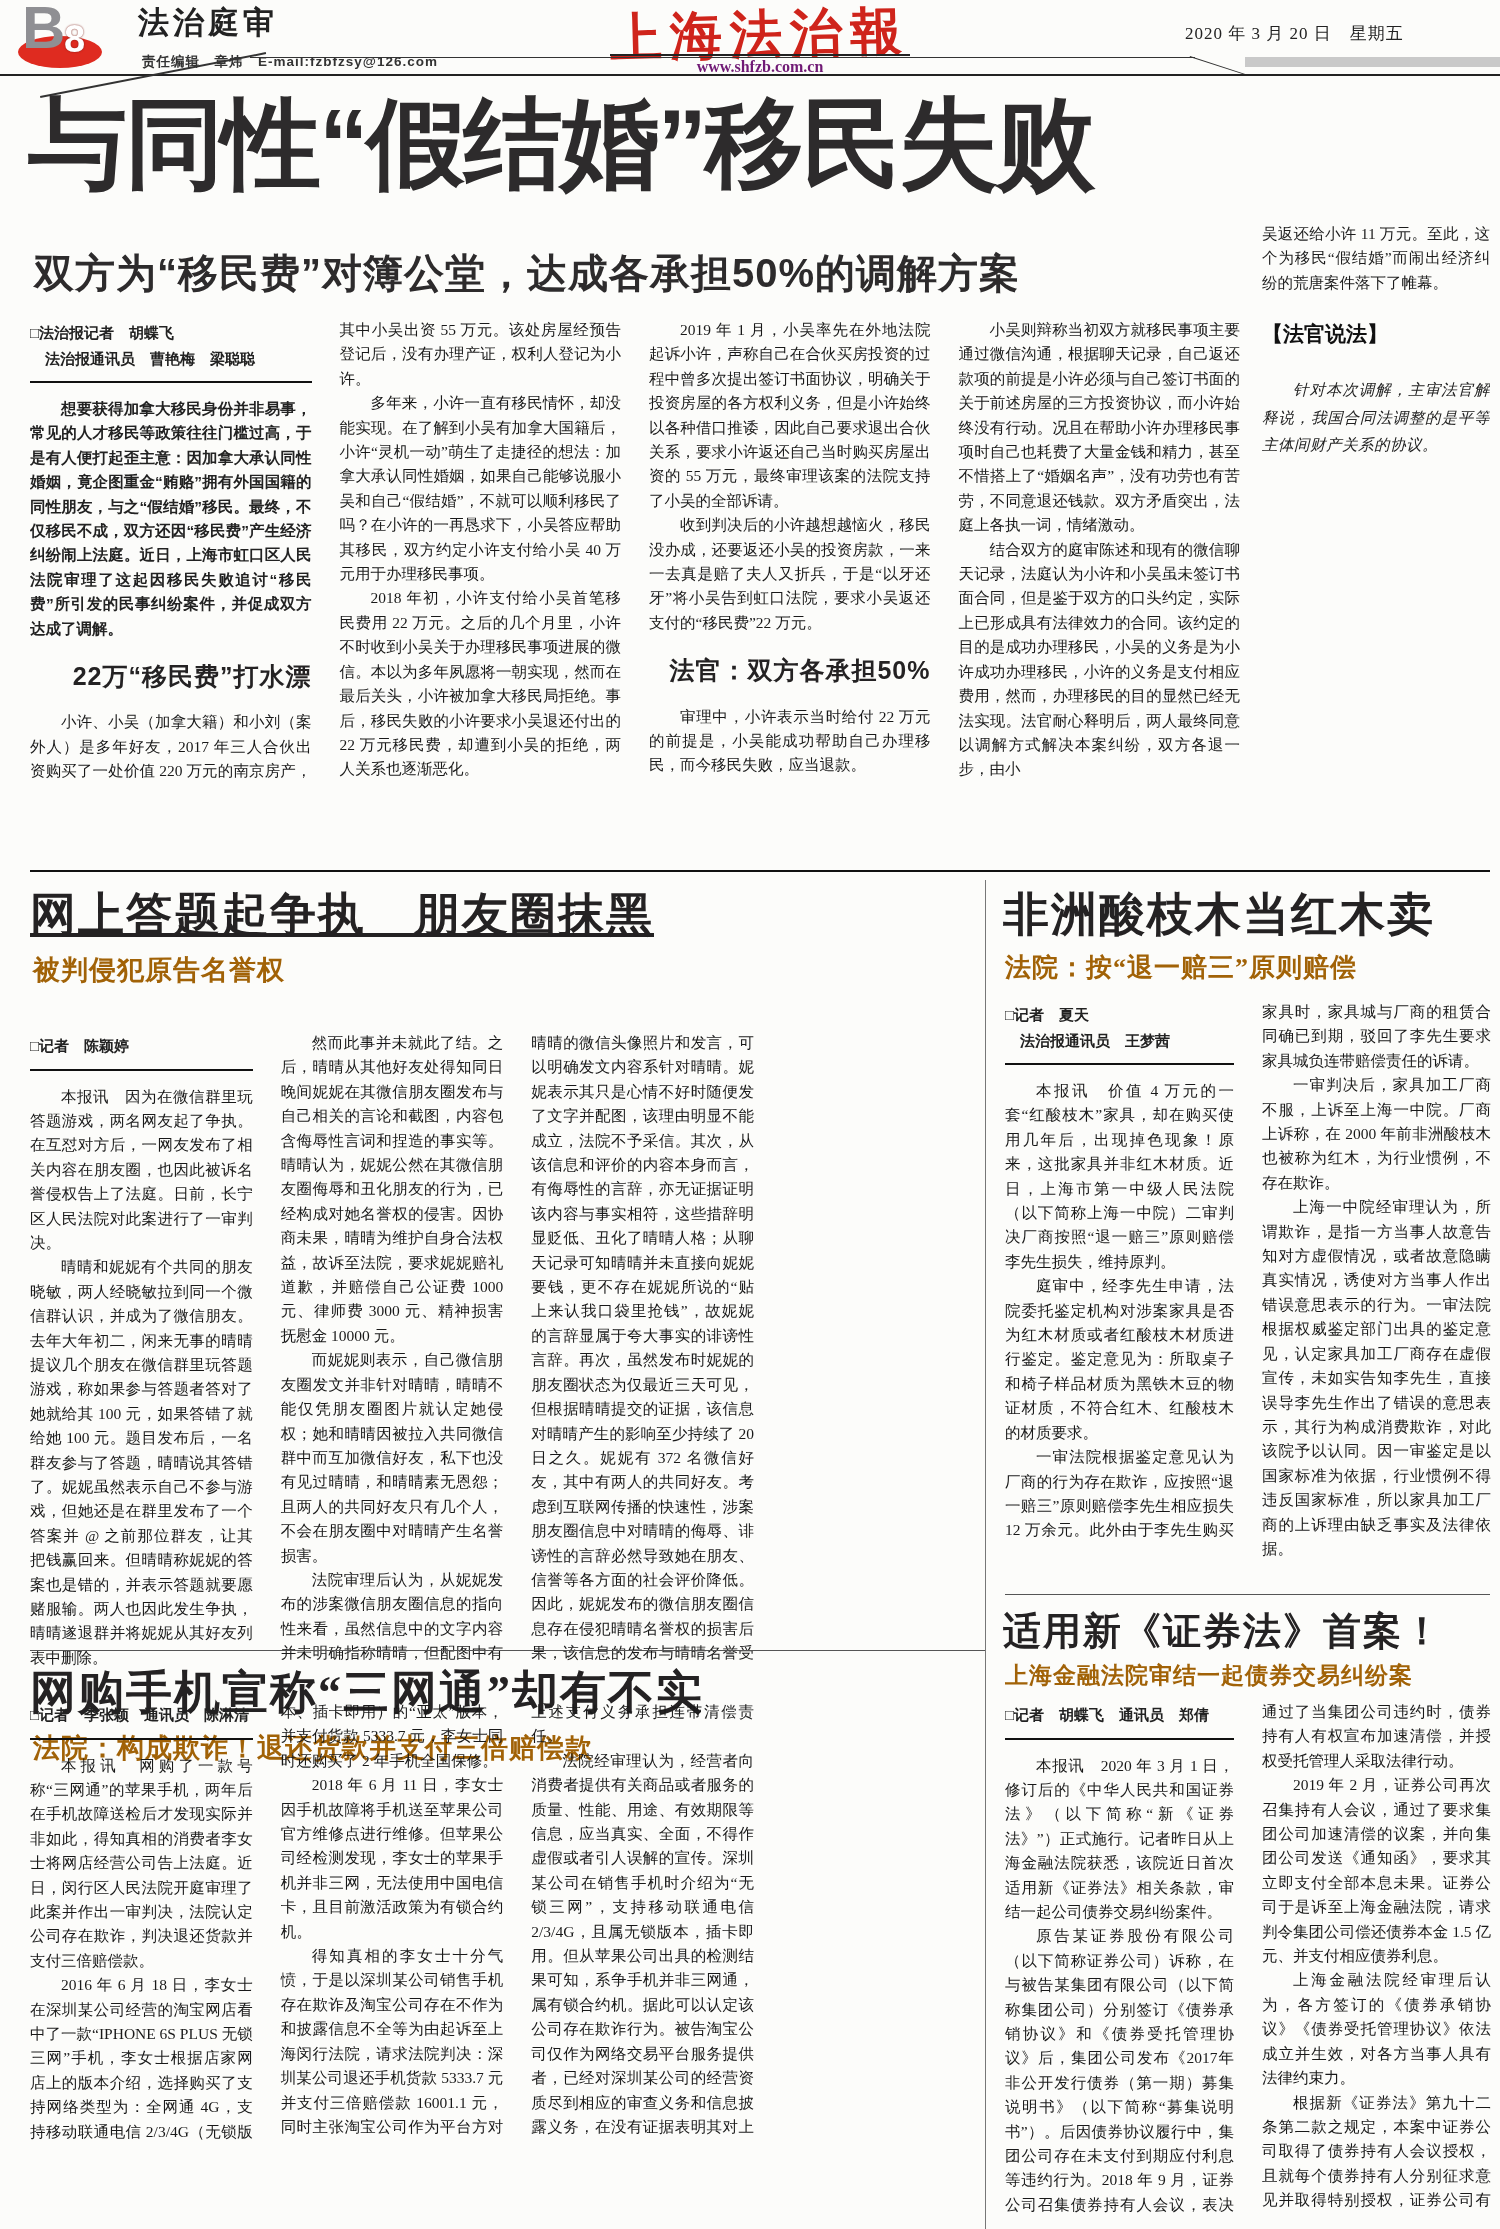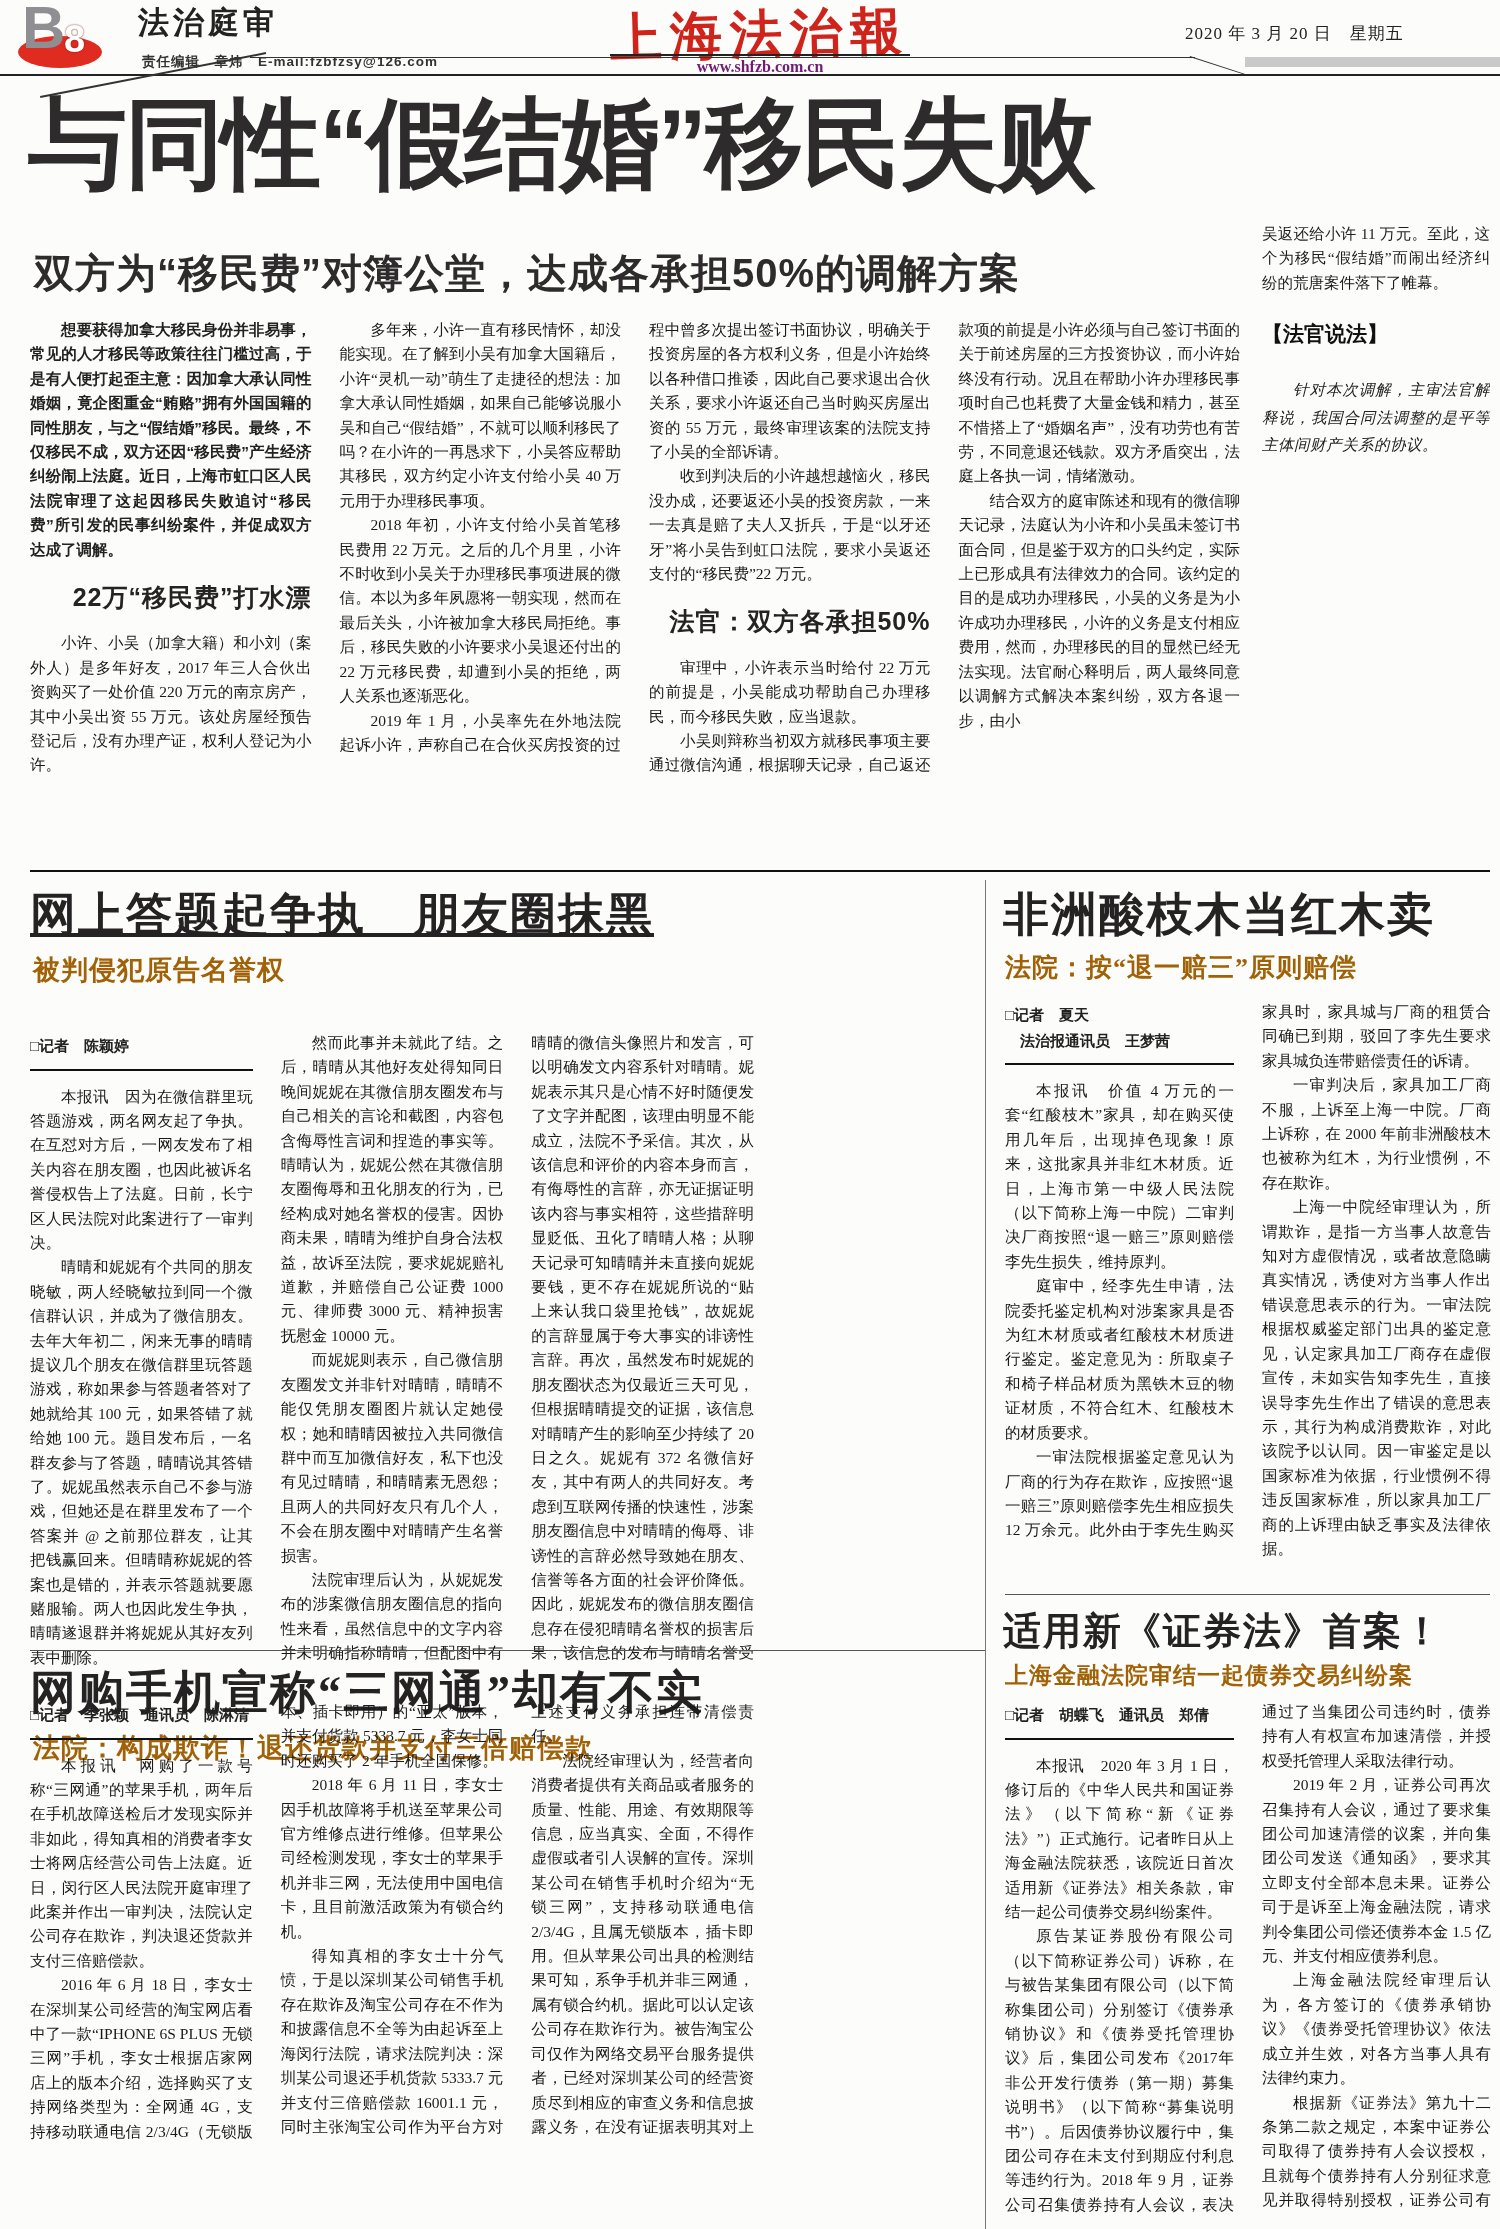--- a/index.html
+++ b/index.html
@@ -70,20 +70,24 @@
 <div class="abs hdr-gray-bar"></div>
 <div class="abs hdr-rule-thin"></div>
 <div class="abs hdr-diag"></div>
 <div class="abs hdr-rule-main"></div>
 <div class="abs hdr-swoosh"></div>
 
 <div class="abs lead-headline hei">与同性“假结婚”移民失败</div>
 <div class="abs lead-subhead hei">双方为“移民费”对簿公堂，达成各承担50%的调解方案</div>
 
 <div class="abs flow flow4">
+  <div class="byline">
+    <div>□法治报记者　胡蝶飞</div>
+    <div>　法治报通讯员　曹艳梅　梁聪聪</div>
+  </div>
   <p class="intro-par">想要获得加拿大移民身份并非易事，常见的人才移民等政策往往门槛过高，于是有人便打起歪主意：因加拿大承认同性婚姻，竟企图重金“贿赂”拥有外国国籍的同性朋友，与之“假结婚”移民。最终，不仅移民不成，双方还因“移民费”产生经济纠纷闹上法庭。近日，上海市虹口区人民法院审理了这起因移民失败追讨“移民费”所引发的民事纠纷案件，并促成双方达成了调解。</p>
   <div class="crosshead">22万“移民费”打水漂</div>
   <div>
       <p>小许、小吴（加拿大籍）和小刘（案外人）是多年好友，2017 年三人合伙出资购买了一处价值 220 万元的南京房产，其中小吴出资 55 万元。该处房屋经预告登记后，没有办理产证，权利人登记为小许。</p>
       <p>多年来，小许一直有移民情怀，却没能实现。在了解到小吴有加拿大国籍后，小许“灵机一动”萌生了走捷径的想法：加拿大承认同性婚姻，如果自己能够说服小吴和自己“假结婚”，不就可以顺利移民了吗？在小许的一再恳求下，小吴答应帮助其移民，双方约定小许支付给小吴 40 万元用于办理移民事项。</p>
       <p>2018 年初，小许支付给小吴首笔移民费用 22 万元。之后的几个月里，小许不时收到小吴关于办理移民事项进展的微信。本以为多年夙愿将一朝实现，然而在最后关头，小许被加拿大移民局拒绝。事后，移民失败的小许要求小吴退还付出的 22 万元移民费，却遭到小吴的拒绝，两人关系也逐渐恶化。</p>
       <p>2019 年 1 月，小吴率先在外地法院起诉小许，声称自己在合伙买房投资的过程中曾多次提出签订书面协议，明确关于投资房屋的各方权利义务，但是小许始终以各种借口推诿，因此自己要求退出合伙关系，要求小许返还自己当时购买房屋出资的 55 万元，最终审理该案的法院支持了小吴的全部诉请。</p>
       <p>收到判决后的小许越想越恼火，移民没办成，还要返还小吴的投资房款，一来一去真是赔了夫人又折兵，于是“以牙还牙”将小吴告到虹口法院，要求小吴返还支付的“移民费”22 万元。</p>
     </div>
   <div class="crosshead">法官：双方各承担50%</div>

